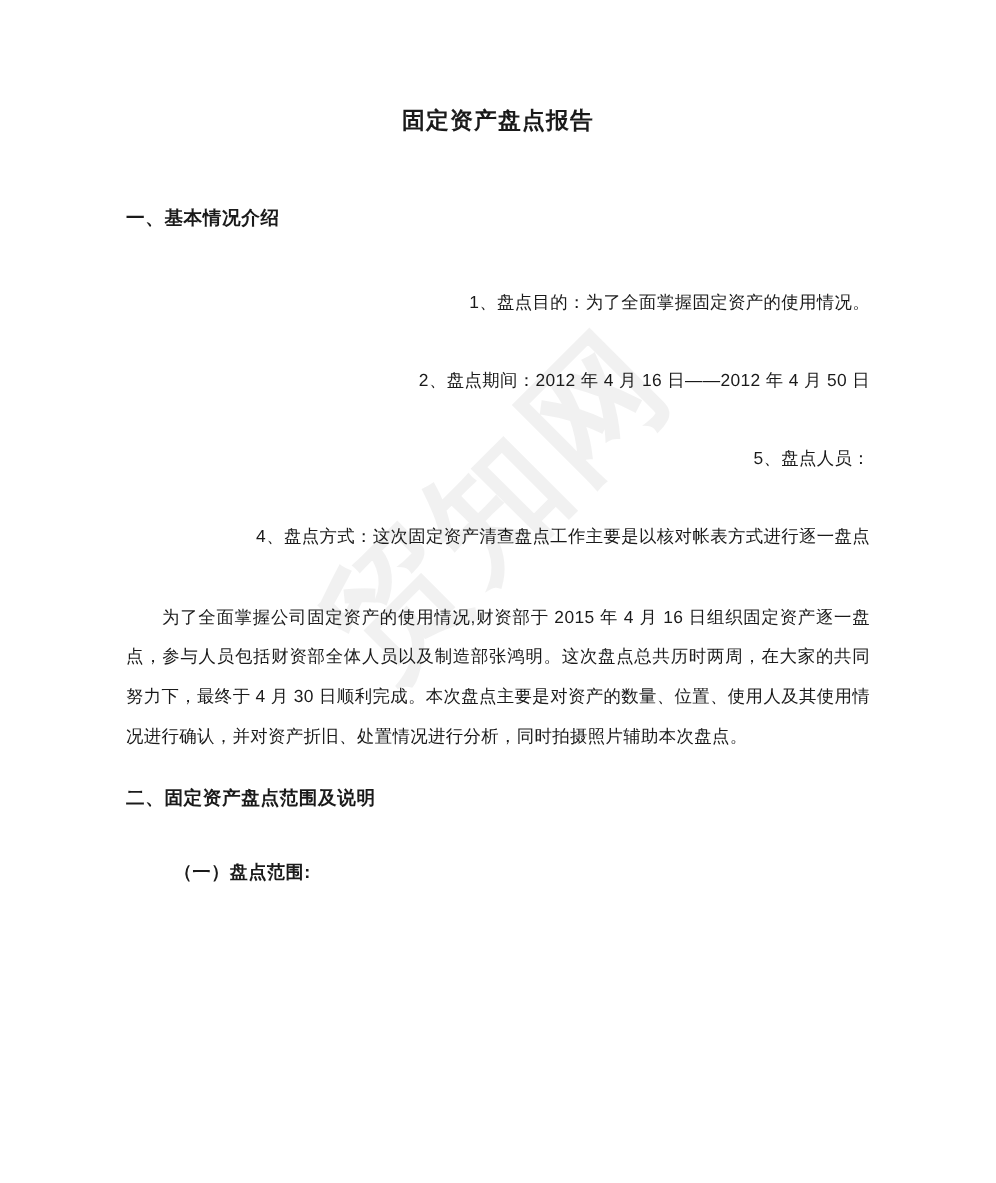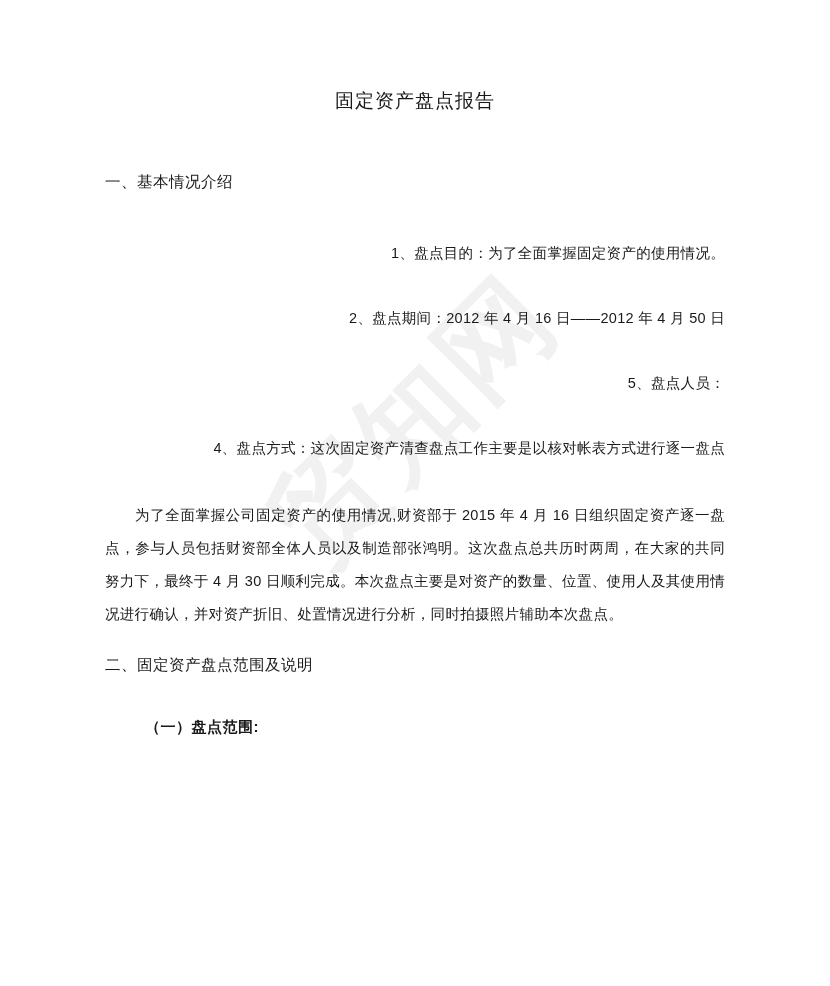--- a/index.html
+++ b/index.html
@@ -17,27 +17,27 @@
     overflow: hidden;
   }
   .content {
     position: relative;
     z-index: 2;
     padding: 88px 105px 0 105px;
   }
   .doc-title {
     text-align: center;
     font-size: 19px;
-    font-weight: normal;
+    font-weight: bold;
     letter-spacing: 1px;
     margin-bottom: 58px;
   }
   .section-heading {
     font-size: 15.5px;
-    font-weight: normal;
+    font-weight: bold;
     margin-bottom: 44px;
     letter-spacing: 0.5px;
   }
   .list-item {
     font-size: 14.5px;
     line-height: 33px;
     padding-left: 30px;
     margin-bottom: 32px;
     letter-spacing: 0.3px;
     text-align: right;

